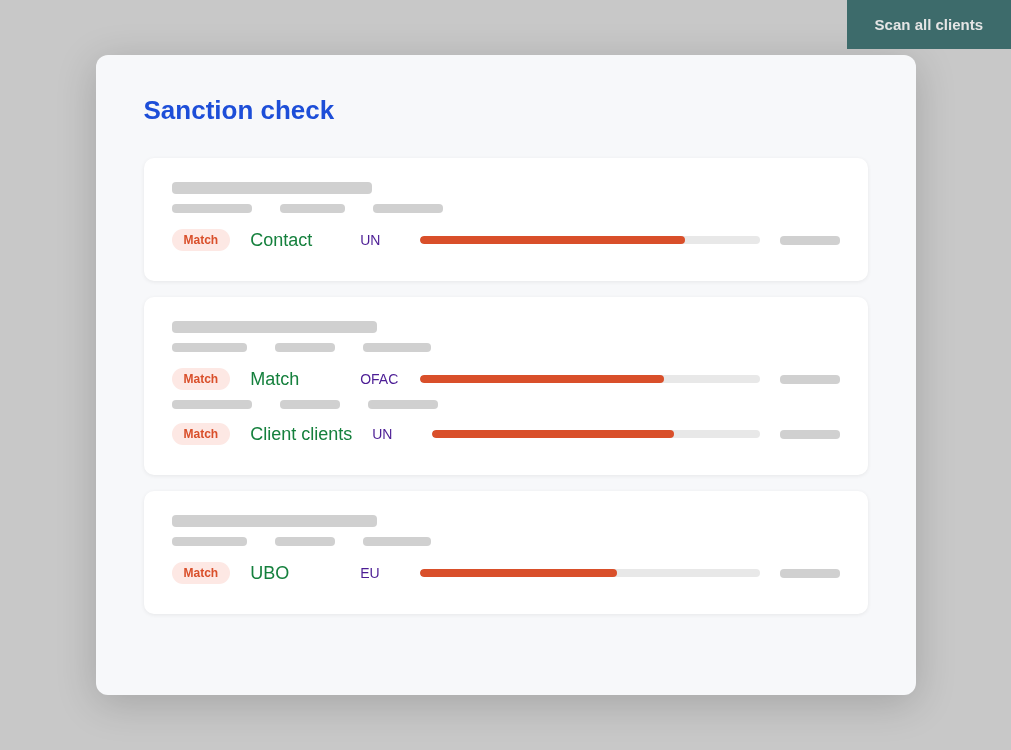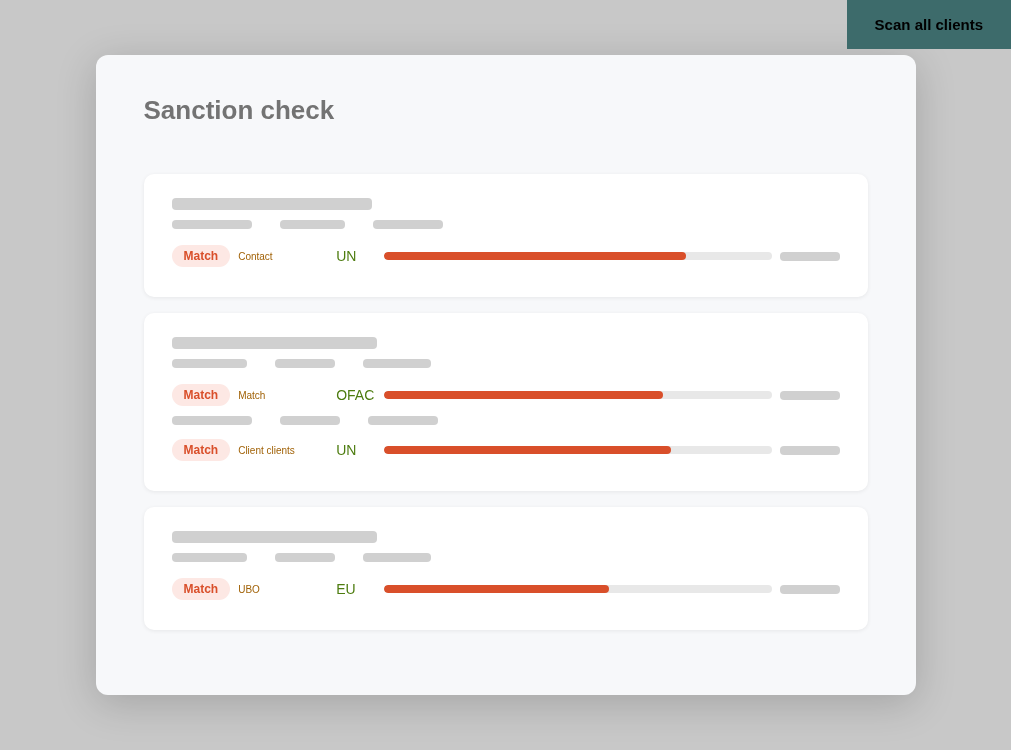--- a/index.html
+++ b/index.html
@@ -14,21 +14,21 @@
       justify-content: center;
       position: relative;
       overflow: hidden;
     }
 
     .scan-btn {
       position: absolute;
       top: 0;
       right: 0;
       background: #3d6b6b;
-      color: #000000;
+      color: #e5e5e5;
       font-weight: 700;
       font-size: 15px;
       padding: 16px 28px;
       border: none;
       cursor: pointer;
       z-index: 10;
     }
 
     .main-card {
       background: #f7f8fa;
@@ -36,22 +36,22 @@
       width: 820px;
       min-height: 640px;
       padding: 40px 48px 48px 48px;
       position: relative;
       box-shadow: 0 8px 40px rgba(0,0,0,0.18);
     }
 
     .page-title {
       font-size: 26px;
       font-weight: 800;
-      color: #737373;
-      margin-bottom: 48px;
+      color: #1d4ed8;
+      margin-bottom: 32px;
     }
 
     .record-card {
       background: white;
       border-radius: 10px;
       padding: 24px 28px 20px 28px;
       margin-bottom: 16px;
       box-shadow: 0 1px 4px rgba(0,0,0,0.07);
     }
 
@@ -76,43 +76,43 @@
 
     .meta-row {
       display: flex;
       gap: 28px;
       margin-bottom: 16px;
     }
 
     .match-row {
       display: flex;
       align-items: center;
-      gap: 8px;
+      gap: 20px;
       margin-bottom: 10px;
     }
 
     .match-badge {
       background: #fde8e4;
       color: #d94f2a;
       font-size: 12px;
       font-weight: 700;
       border-radius: 20px;
       padding: 4px 12px;
     }
 
     .match-label {
-      font-size: 10px;
-      color: #a16207;
+      font-size: 18px;
+      color: #15803d;
       font-weight: 400;
       min-width: 90px;
     }
 
     .list-label {
       font-size: 14px;
-      color: #4d7c0f;
+      color: #4c1d95;
       min-width: 40px;
     }
 
     .progress-container {
       flex: 1;
       height: 8px;
       background: #e8e8e8;
       border-radius: 4px;
       overflow: hidden;
     }

